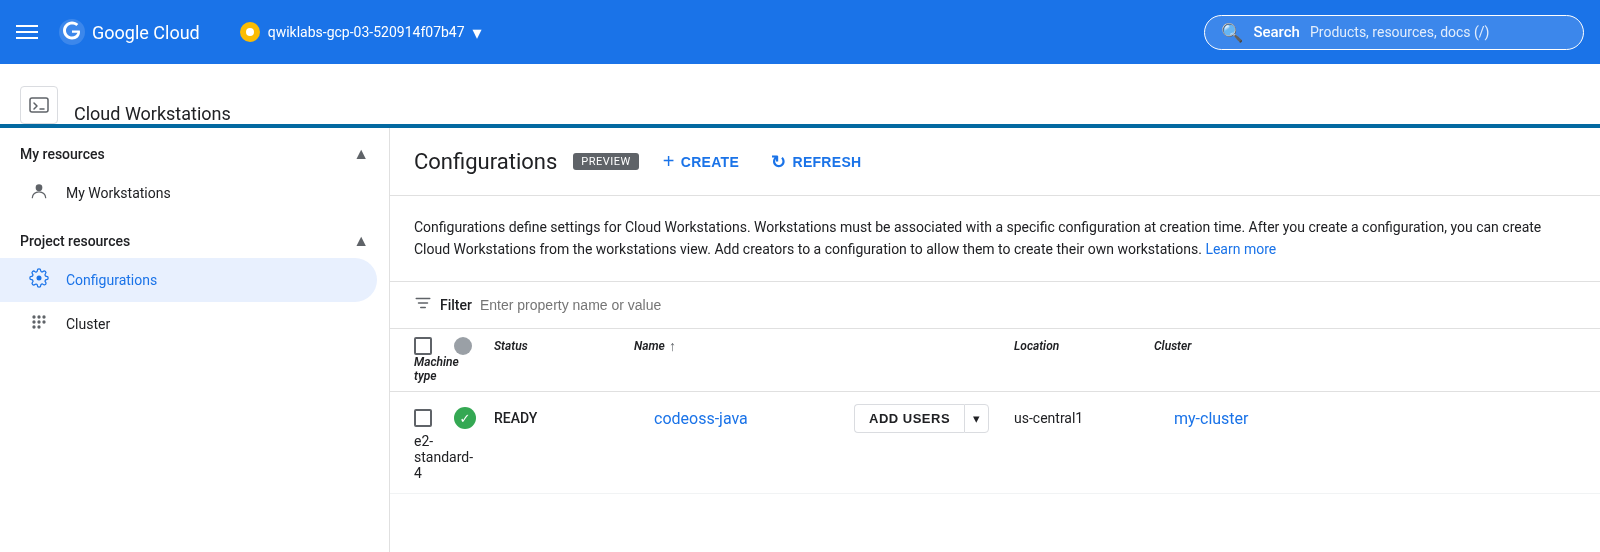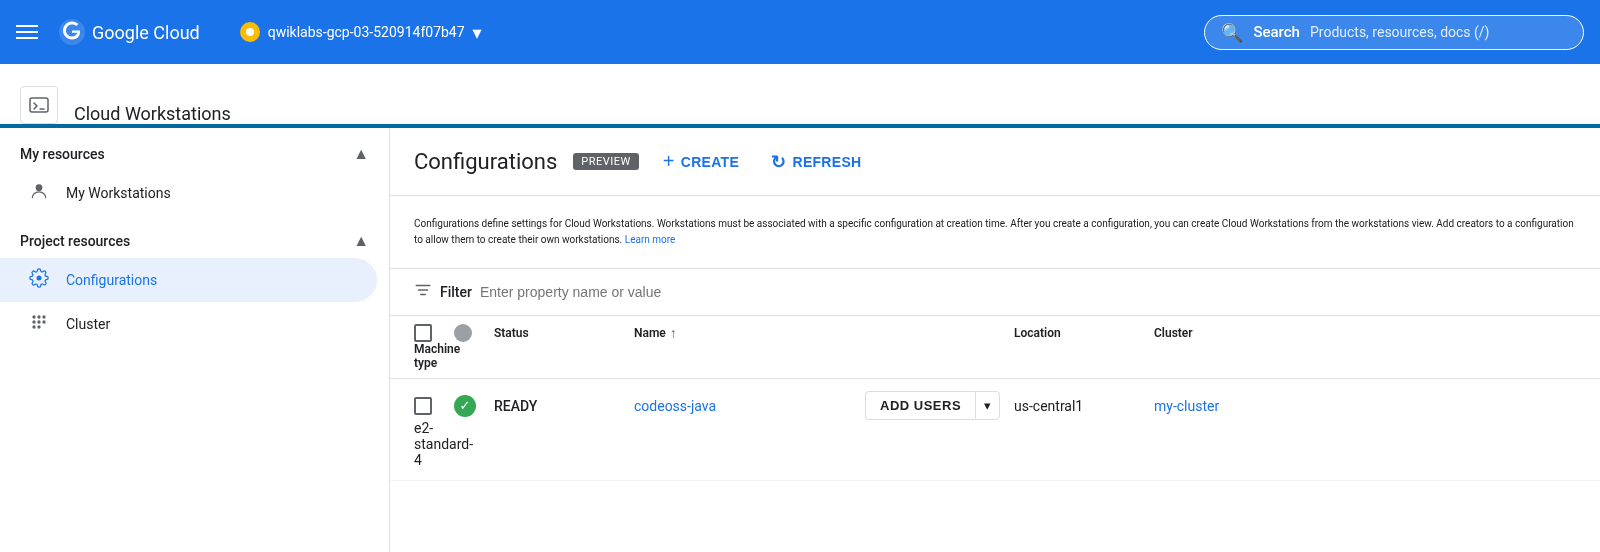--- a/index.html
+++ b/index.html
@@ -235,21 +235,21 @@
       cursor: pointer;
       padding: 6px 8px;
       letter-spacing: 0.3px;
     }
     .refresh-icon {
       font-size: 18px;
     }
 
     .description-box {
       padding: 20px 24px;
-      font-size: 10px;
+      font-size: 14px;
       line-height: 1.6;
       color: #202124;
       border-bottom: 1px solid #e0e0e0;
     }
     .description-box a {
       color: #1a73e8;
       text-decoration: none;
     }
 
     
@@ -282,20 +282,21 @@
     .table-container {
       padding: 0;
     }
     .table-header-row {
       display: grid;
       grid-template-columns: 40px 40px 140px 220px 160px 140px 140px;
       align-items: center;
       padding: 8px 24px;
       border-bottom: 1px solid #e0e0e0;
       background: #fff;
+      font-style: italic;
     }
     .table-header-cell {
       font-size: 12px;
       font-weight: 600;
       color: #202124;
       display: flex;
       align-items: center;
       gap: 4px;
     }
     .sort-icon {
@@ -338,28 +339,28 @@
       font-size: 13px;
     }
     .ready-text {
       font-size: 14px;
       font-weight: 500;
       color: #202124;
     }
     .link-text {
       color: #1a73e8;
       text-decoration: none;
-      font-size: 14px;
-      cursor: pointer;
+      font-size: 16px;
+      cursor: pointer;
+      margin-left: 20px;
     }
     .add-users-group {
       display: flex;
       align-items: flex-end;
       gap: 0;
-      margin-left: 11px;
     }
     .add-users-button {
       background: none;
       border: 1px solid #dadce0;
       border-right: none;
       color: #202124;
       font-size: 13px;
       font-weight: 600;
       cursor: pointer;
       padding: 6px 14px;

